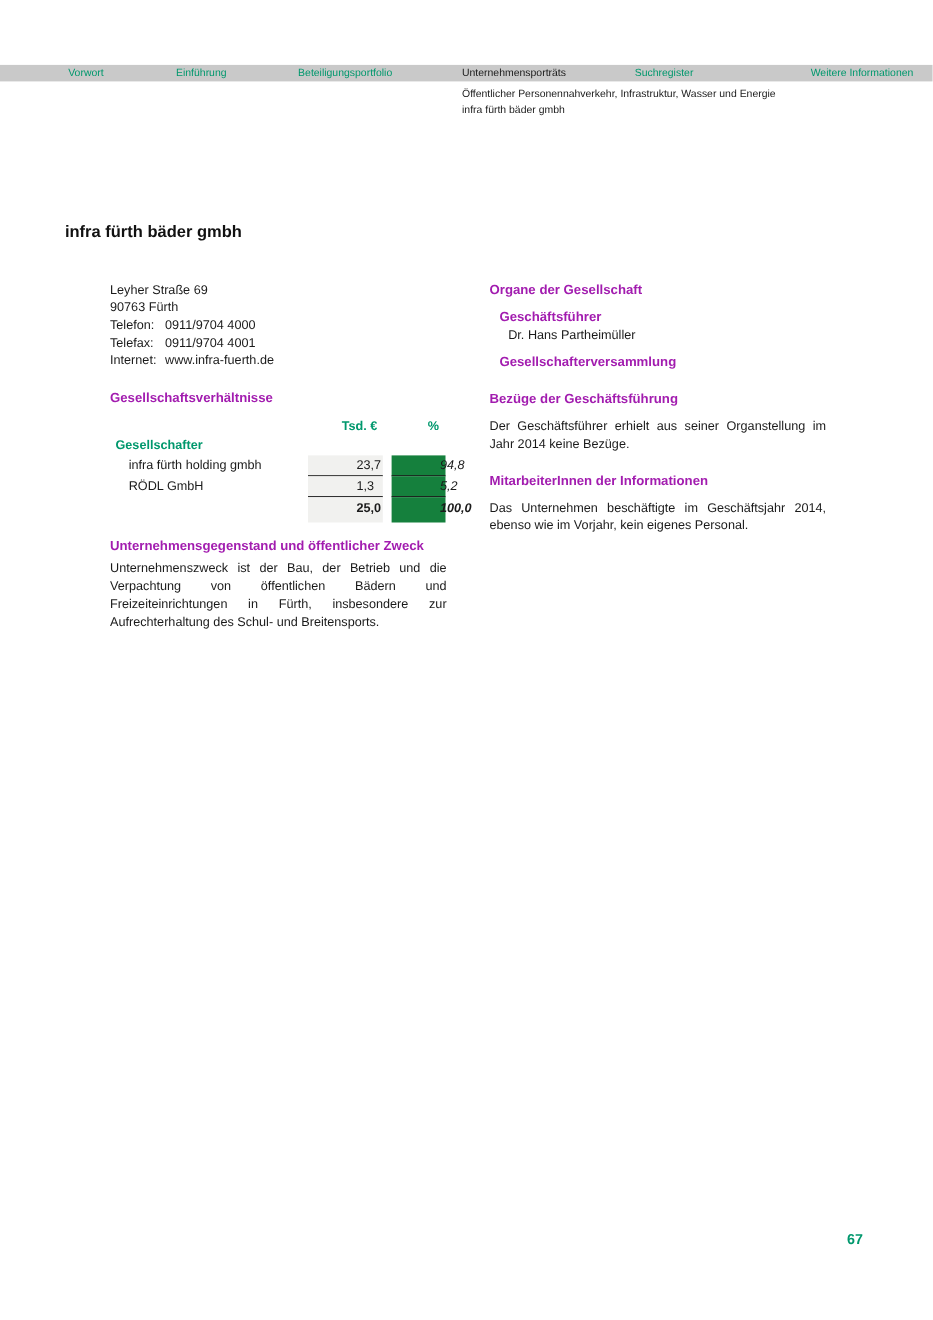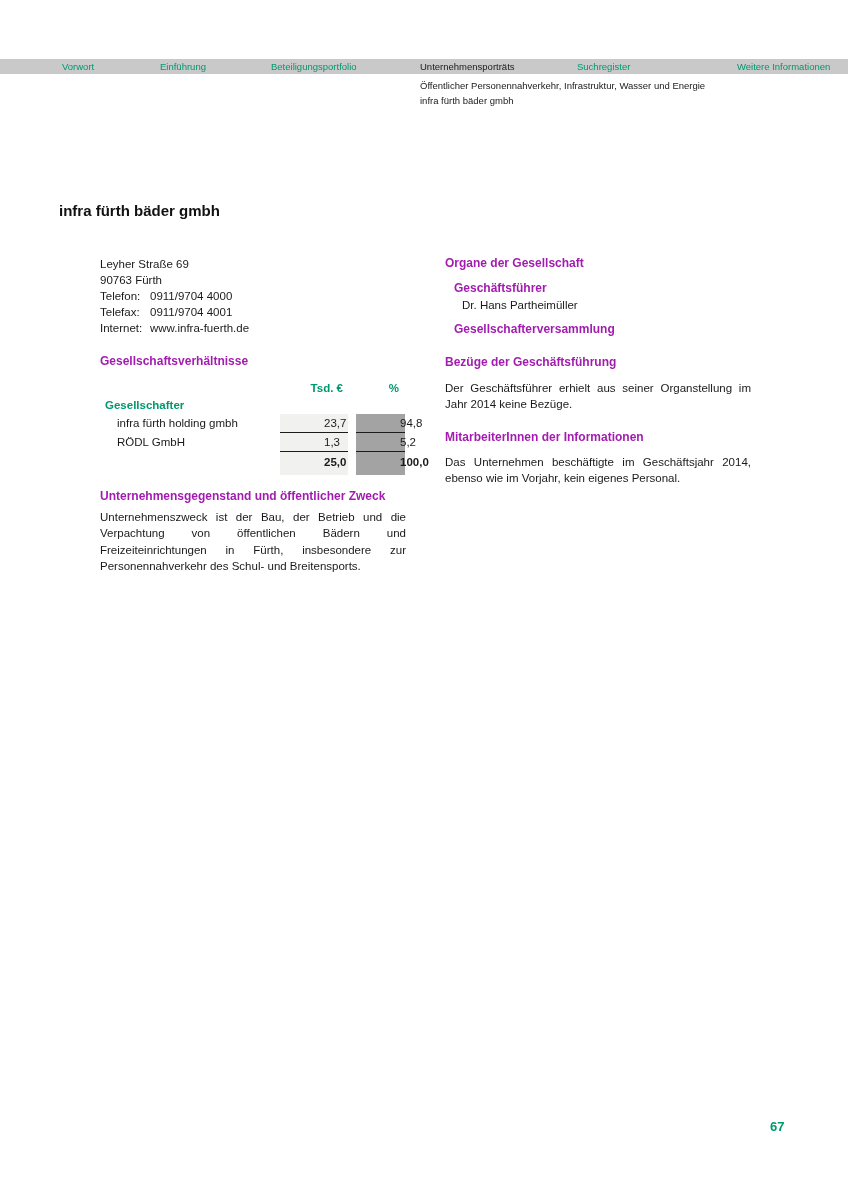--- a/index.html
+++ b/index.html
@@ -113,21 +113,21 @@
     width: 304px;
     display: grid;
     grid-template-columns: 180px 68px 8px 48px;
     font-size: 11.5px;
     color: #1a1a1a;
   }
   .tbl-rows .cell { height: 19px; line-height: 19px; white-space: nowrap; }
   .tbl-rows .name { padding-left: 17px; }
   .tbl-rows .num  { text-align: left; padding-right: 5px; padding-left: 44px; }
   .bg1 { background: #f1f1ef; }
-  .bg2 { background: #a3a3a3; }
+  .bg2 { background: #15803d; font-style: italic; }
   .rule { border-bottom: 1.5px solid #1c1c1c; }
   .tbl-rows .total { font-weight: bold; height: 23px; line-height: 20px; }
 
   .body-text {
     position: absolute;
     width: 306px;
     font-size: 11.5px;
     line-height: 16.3px;
     color: #1a1a1a;
     text-align: justify;
@@ -205,21 +205,21 @@
     <span class="cell"></span>
     <span class="cell num bg2 rule">5,2</span>
 
     <span class="cell total"></span>
     <span class="cell num total bg1">25,0</span>
     <span class="cell"></span>
     <span class="cell num total bg2">100,0</span>
   </div>
 
   <div class="green-heading h-purpose">Unternehmensgegenstand und öffentlicher Zweck</div>
-  <div class="body-text t-purpose" lang="de">Unternehmenszweck ist der Bau, der Betrieb und die Verpachtung von öffentlichen Bädern und Freizeiteinrichtungen in Fürth, insbesondere zur Personennahverkehr des Schul- und Breitensports.</div>
+  <div class="body-text t-purpose" lang="de">Unternehmenszweck ist der Bau, der Betrieb und die Verpachtung von öffentlichen Bädern und Freizeiteinrichtungen in Fürth, insbesondere zur Aufrechterhaltung des Schul- und Breitensports.</div>
 
   <div class="green-heading h-organs">Organe der Gesellschaft</div>
   <div class="green-heading h-gf">Geschäftsführer</div>
   <div class="body-text t-person">Dr. Hans Partheimüller</div>
   <div class="green-heading h-gv">Gesellschafterversammlung</div>
 
   <div class="green-heading h-remun">Bezüge der Geschäftsführung</div>
   <div class="body-text t-remun" lang="de">Der Geschäftsführer erhielt aus seiner Organstellung im Jahr 2014 keine Bezüge.</div>
 
   <div class="green-heading h-staff">MitarbeiterInnen der Informationen</div>

